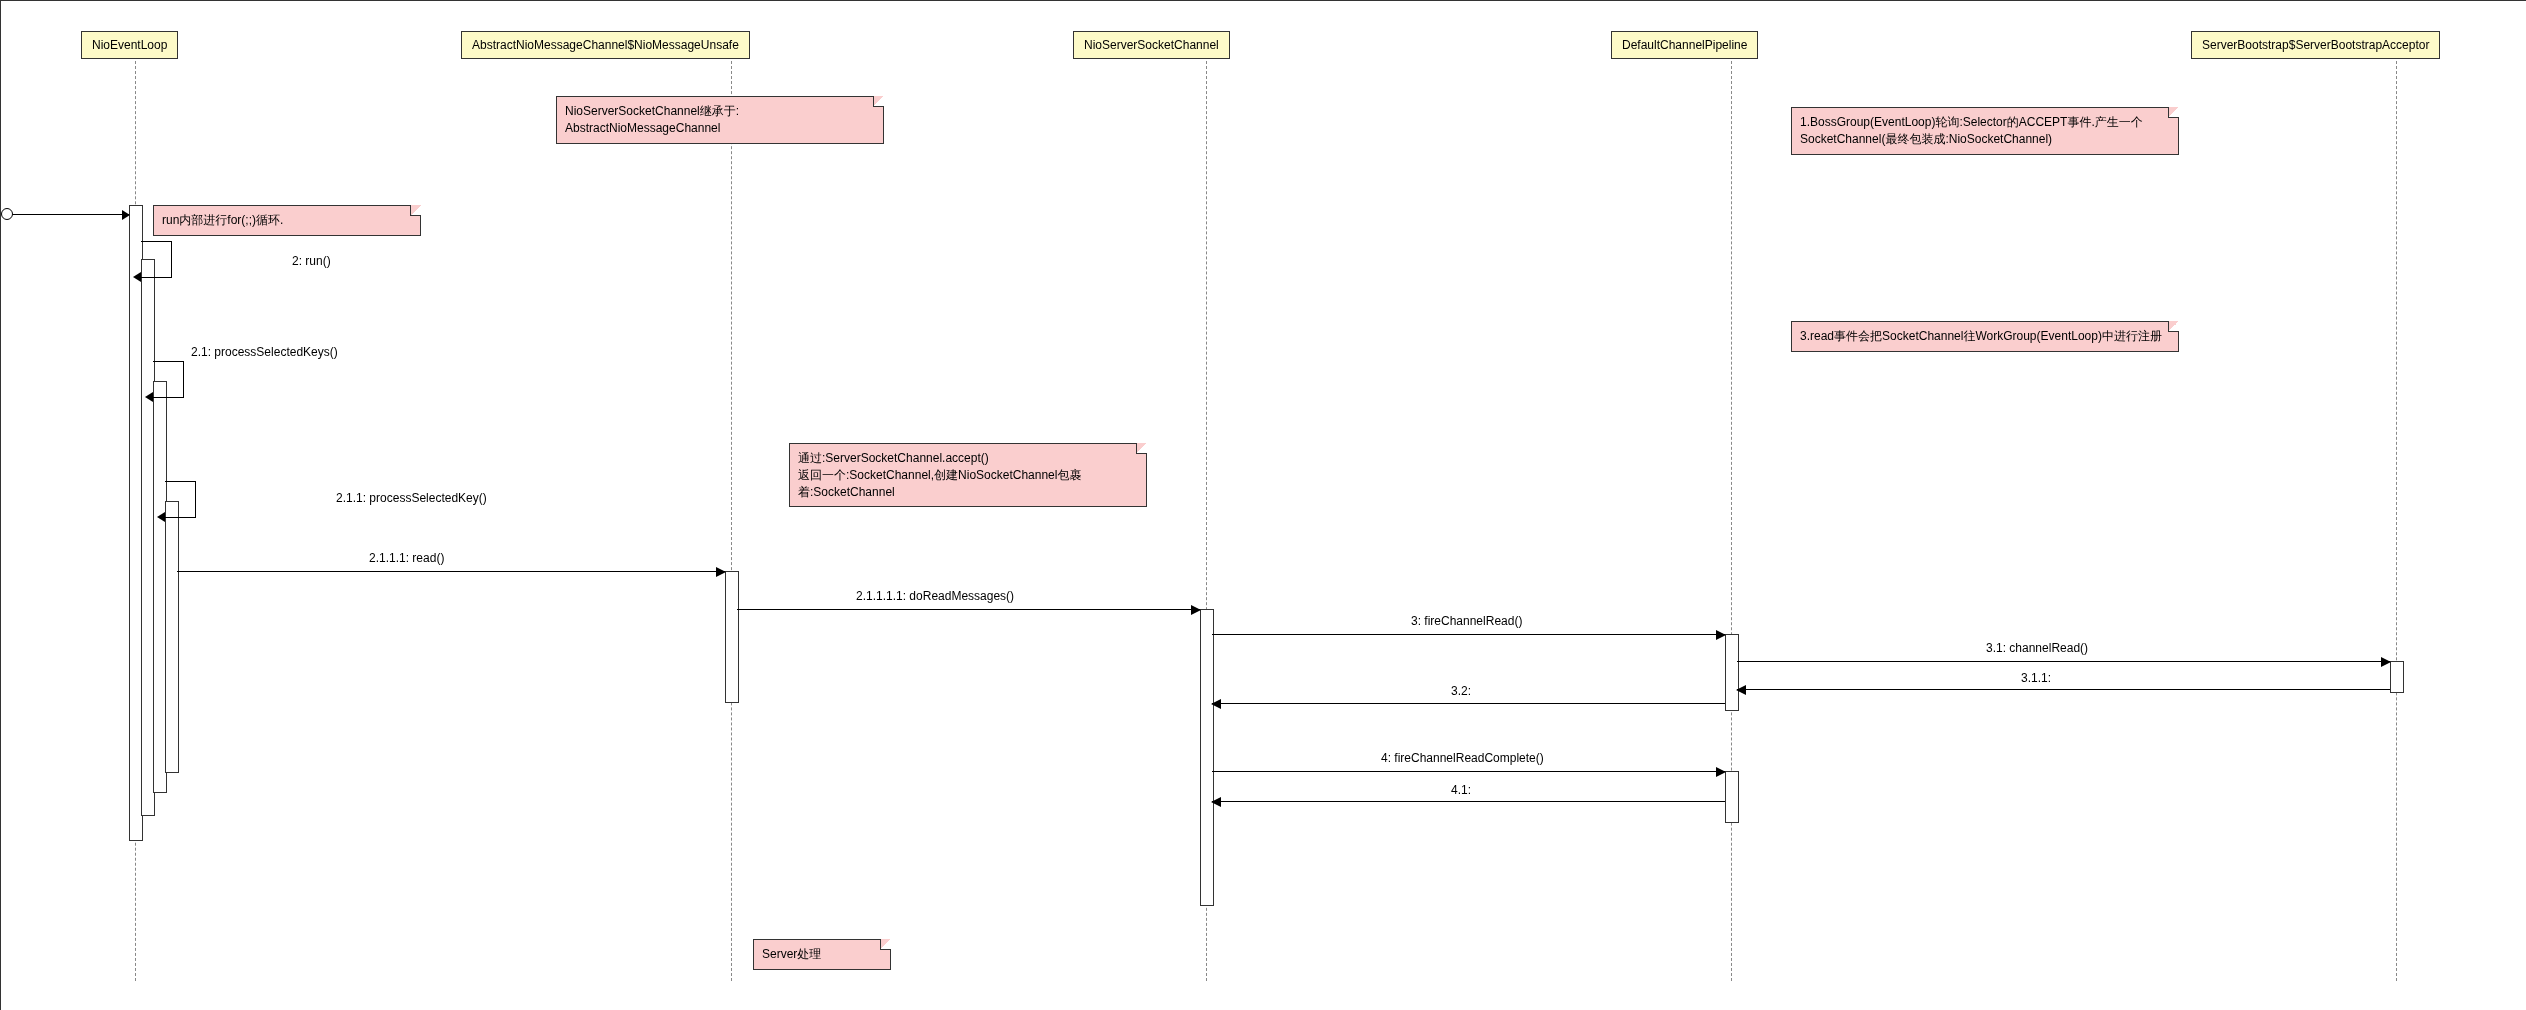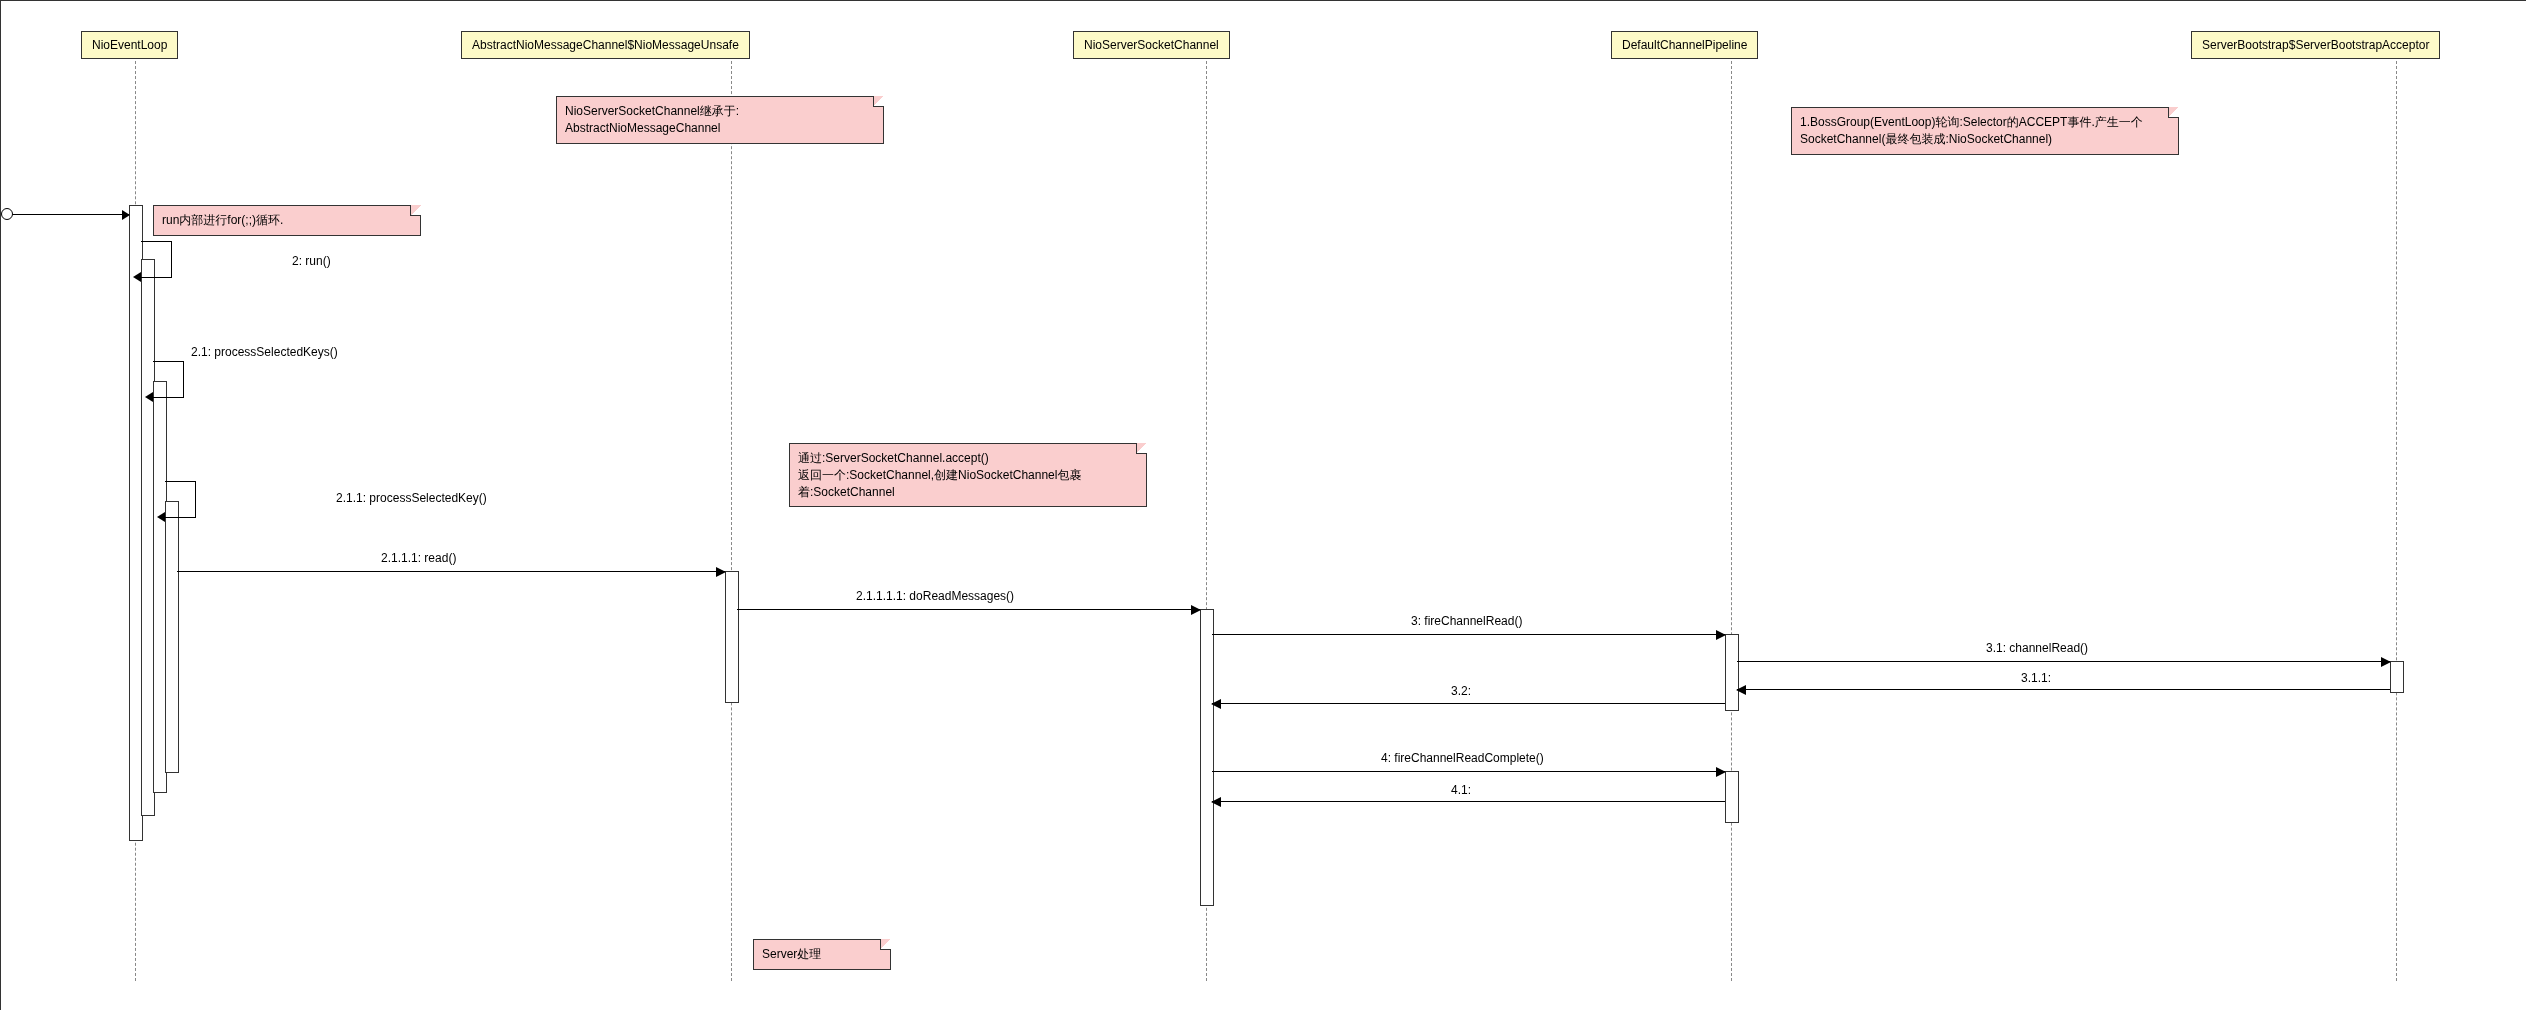--- a/index.html
+++ b/index.html
@@ -34,20 +34,21 @@
 <div class="lifeline" style="left:1205px;top:60px;height:920px"></div>
 <div class="lifeline" style="left:1730px;top:60px;height:920px"></div>
 <div class="lifeline" style="left:2395px;top:60px;height:920px"></div>
 
 <div class="note" style="left:152px;top:204px;width:250px"><span>run内部进行for(;;)循环.</span></div>
 <div class="note" style="left:788px;top:442px;width:340px"><span style="white-space:pre-line">通过:ServerSocketChannel.accept()
 返回一个:SocketChannel,创建NioSocketChannel包裹着:SocketChannel</span></div>
 <div class="note" style="left:555px;top:95px;width:310px"><span style="white-space:pre-line">NioServerSocketChannel继承于:
 AbstractNioMessageChannel</span></div>
 <div class="note" style="left:1790px;top:106px;width:370px"><span>1.BossGroup(EventLoop)轮询:Selector的ACCEPT事件.产生一个SocketChannel(最终包装成:NioSocketChannel)</span></div>
+<div class="note" style="left:1790px;top:320px;width:370px"><span>3.read事件会把SocketChannel往WorkGroup(EventLoop)中进行注册</span></div>
 <div class="note" style="left:752px;top:938px;width:120px"><span>Server处理</span></div>
 
 <div class="activation" style="left:128px;top:204px;height:634px"></div>
 <div class="activation" style="left:140px;top:258px;height:555px"></div>
 <div class="activation" style="left:152px;top:380px;height:410px"></div>
 <div class="activation" style="left:164px;top:500px;height:270px"></div>
 
 <div class="activation" style="left:724px;top:570px;height:130px"></div>
 
 <div class="activation" style="left:1199px;top:608px;height:295px"></div>
@@ -62,21 +63,21 @@
 
 <div class="msg" style="left:291px;top:253px">2: run()</div>
 <div class="selfcall" style="left:140px;top:240px;height:35px"></div>
 
 <div class="msg" style="left:190px;top:344px">2.1: processSelectedKeys()</div>
 <div class="selfcall" style="left:152px;top:360px;height:35px"></div>
 
 <div class="msg" style="left:335px;top:490px">2.1.1: processSelectedKey()</div>
 <div class="selfcall" style="left:164px;top:480px;height:35px"></div>
 
-<div class="msg" style="left:380px;top:550px">2.1.1.1: read()</div>
+<div class="msg" style="left:368px;top:550px">2.1.1.1: read()</div>
 <div class="arrow solid" style="left:176px;top:570px;width:548px"></div>
 
 <div class="msg" style="left:855px;top:588px">2.1.1.1.1: doReadMessages()</div>
 <div class="arrow solid" style="left:736px;top:608px;width:463px"></div>
 
 <div class="msg" style="left:1410px;top:613px">3: fireChannelRead()</div>
 <div class="arrow solid" style="left:1211px;top:633px;width:513px"></div>
 
 <div class="msg" style="left:1985px;top:640px">3.1: channelRead()</div>
 <div class="arrow solid" style="left:1736px;top:660px;width:653px"></div>

